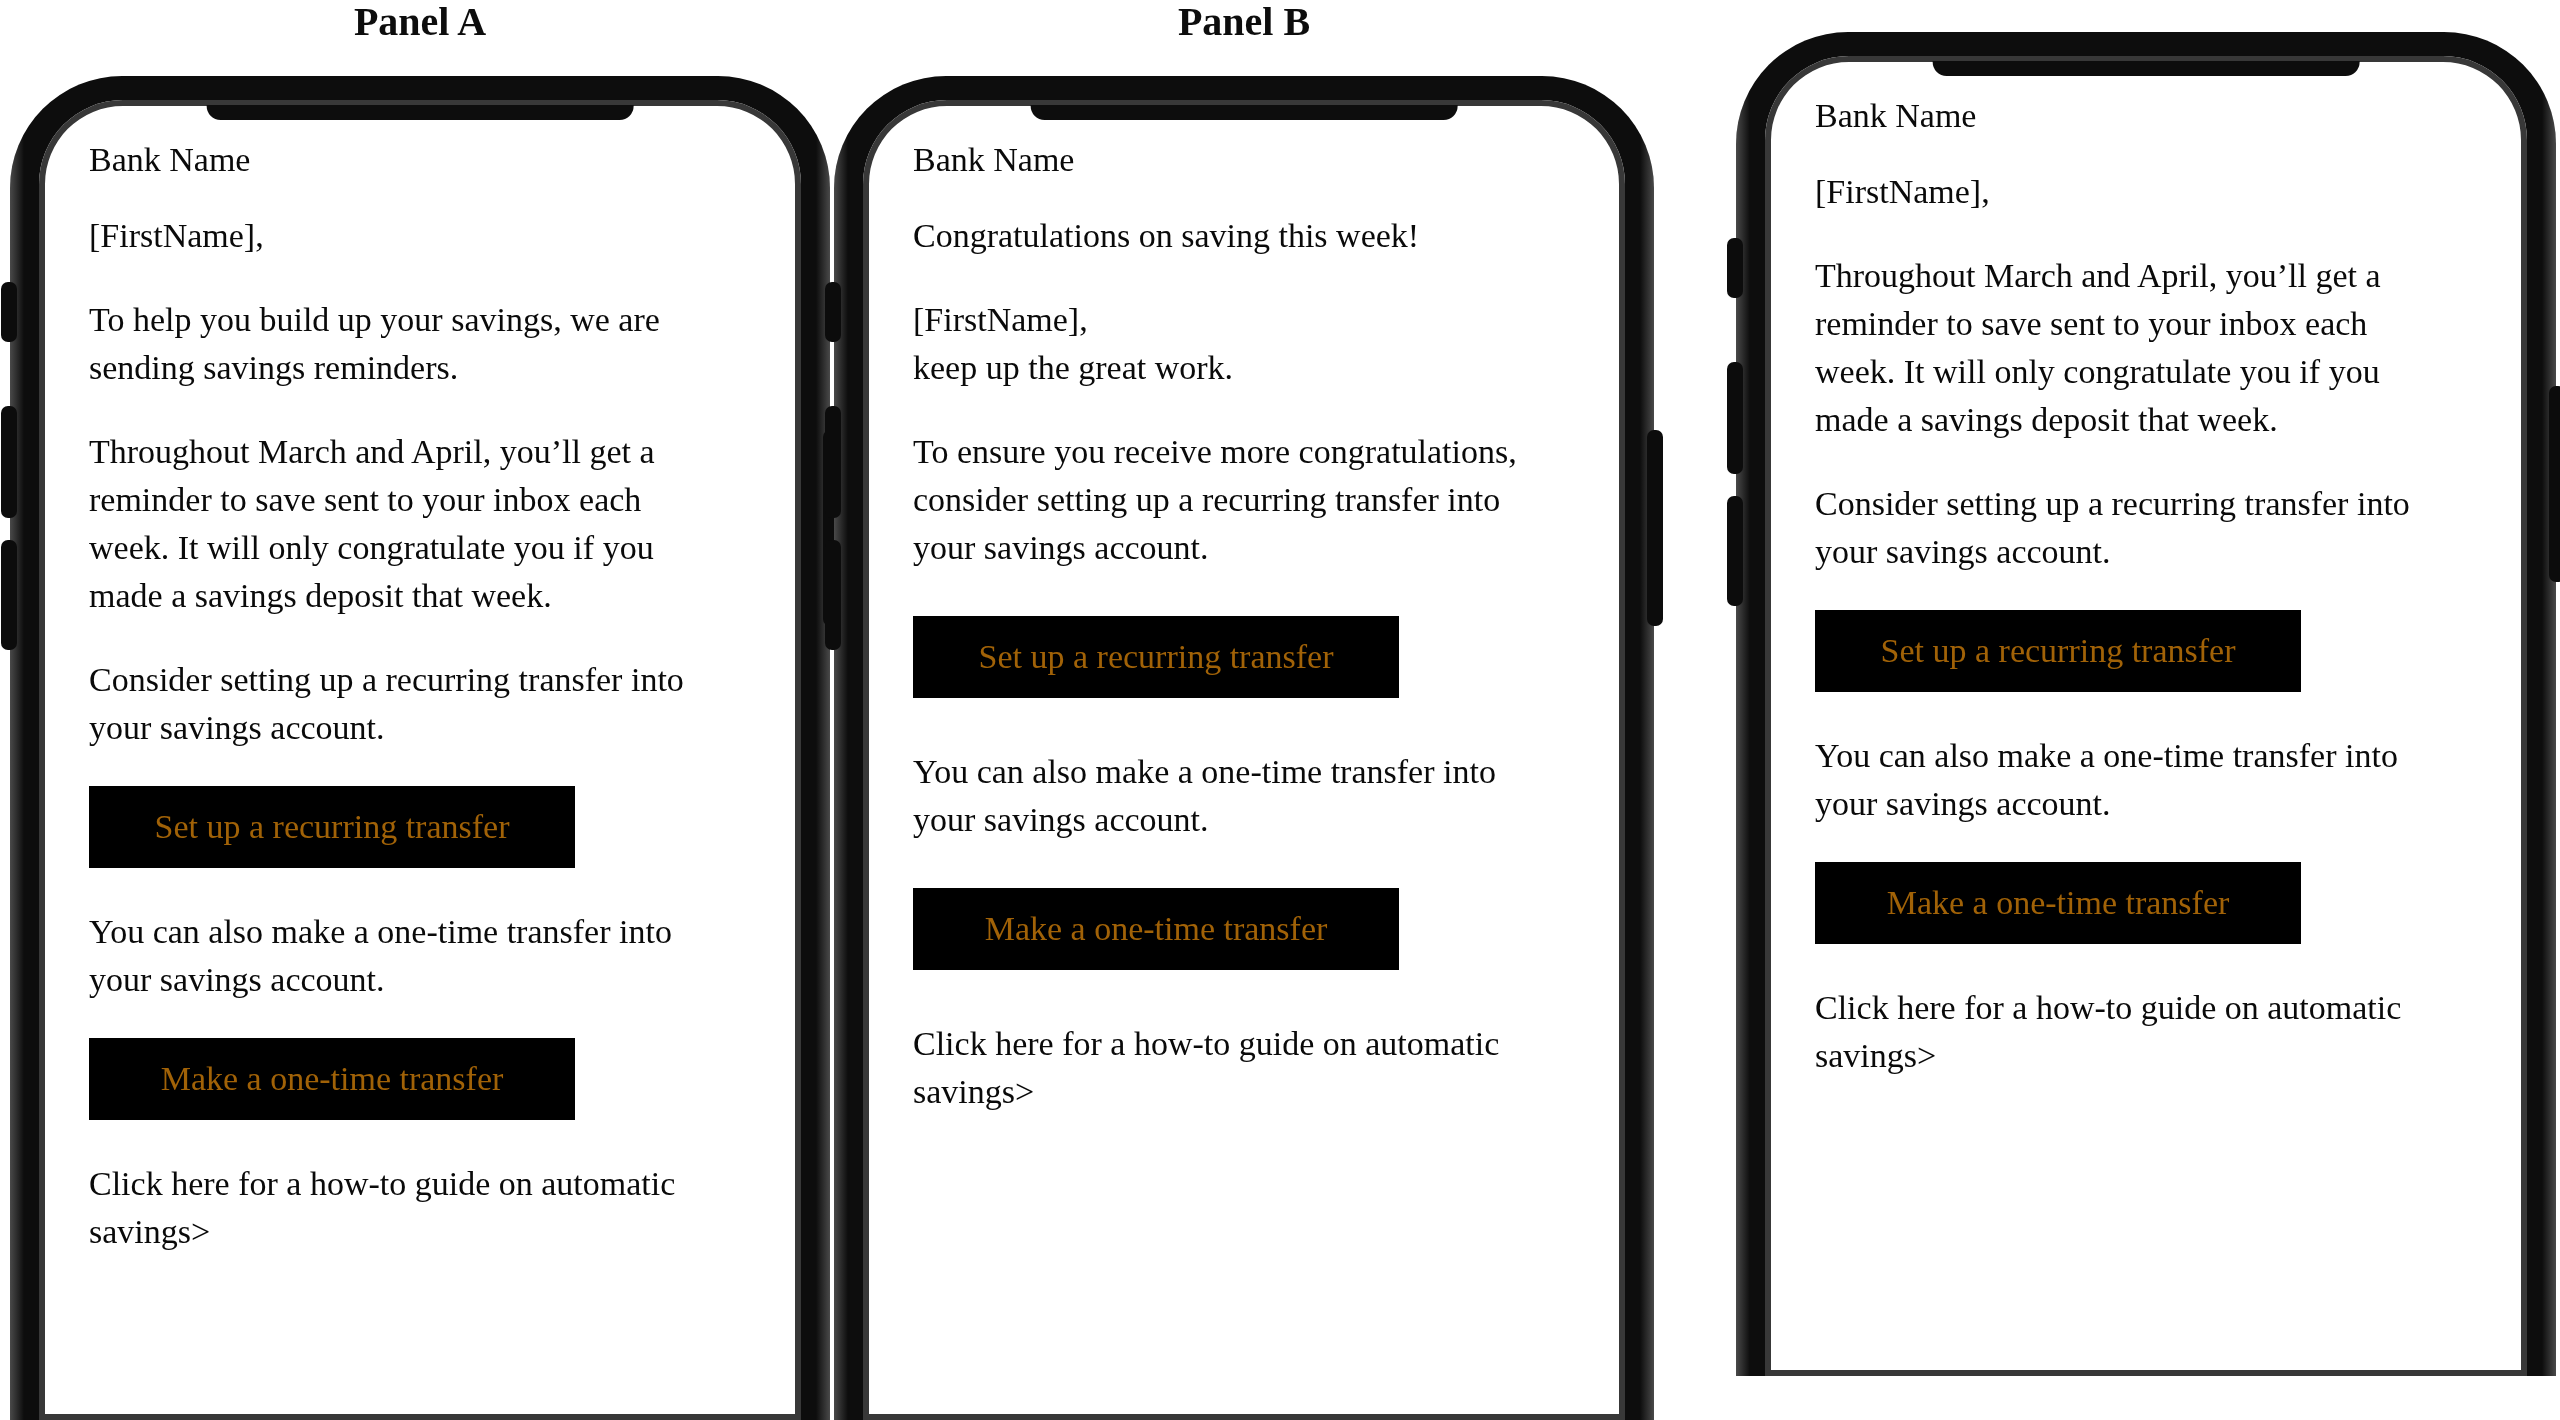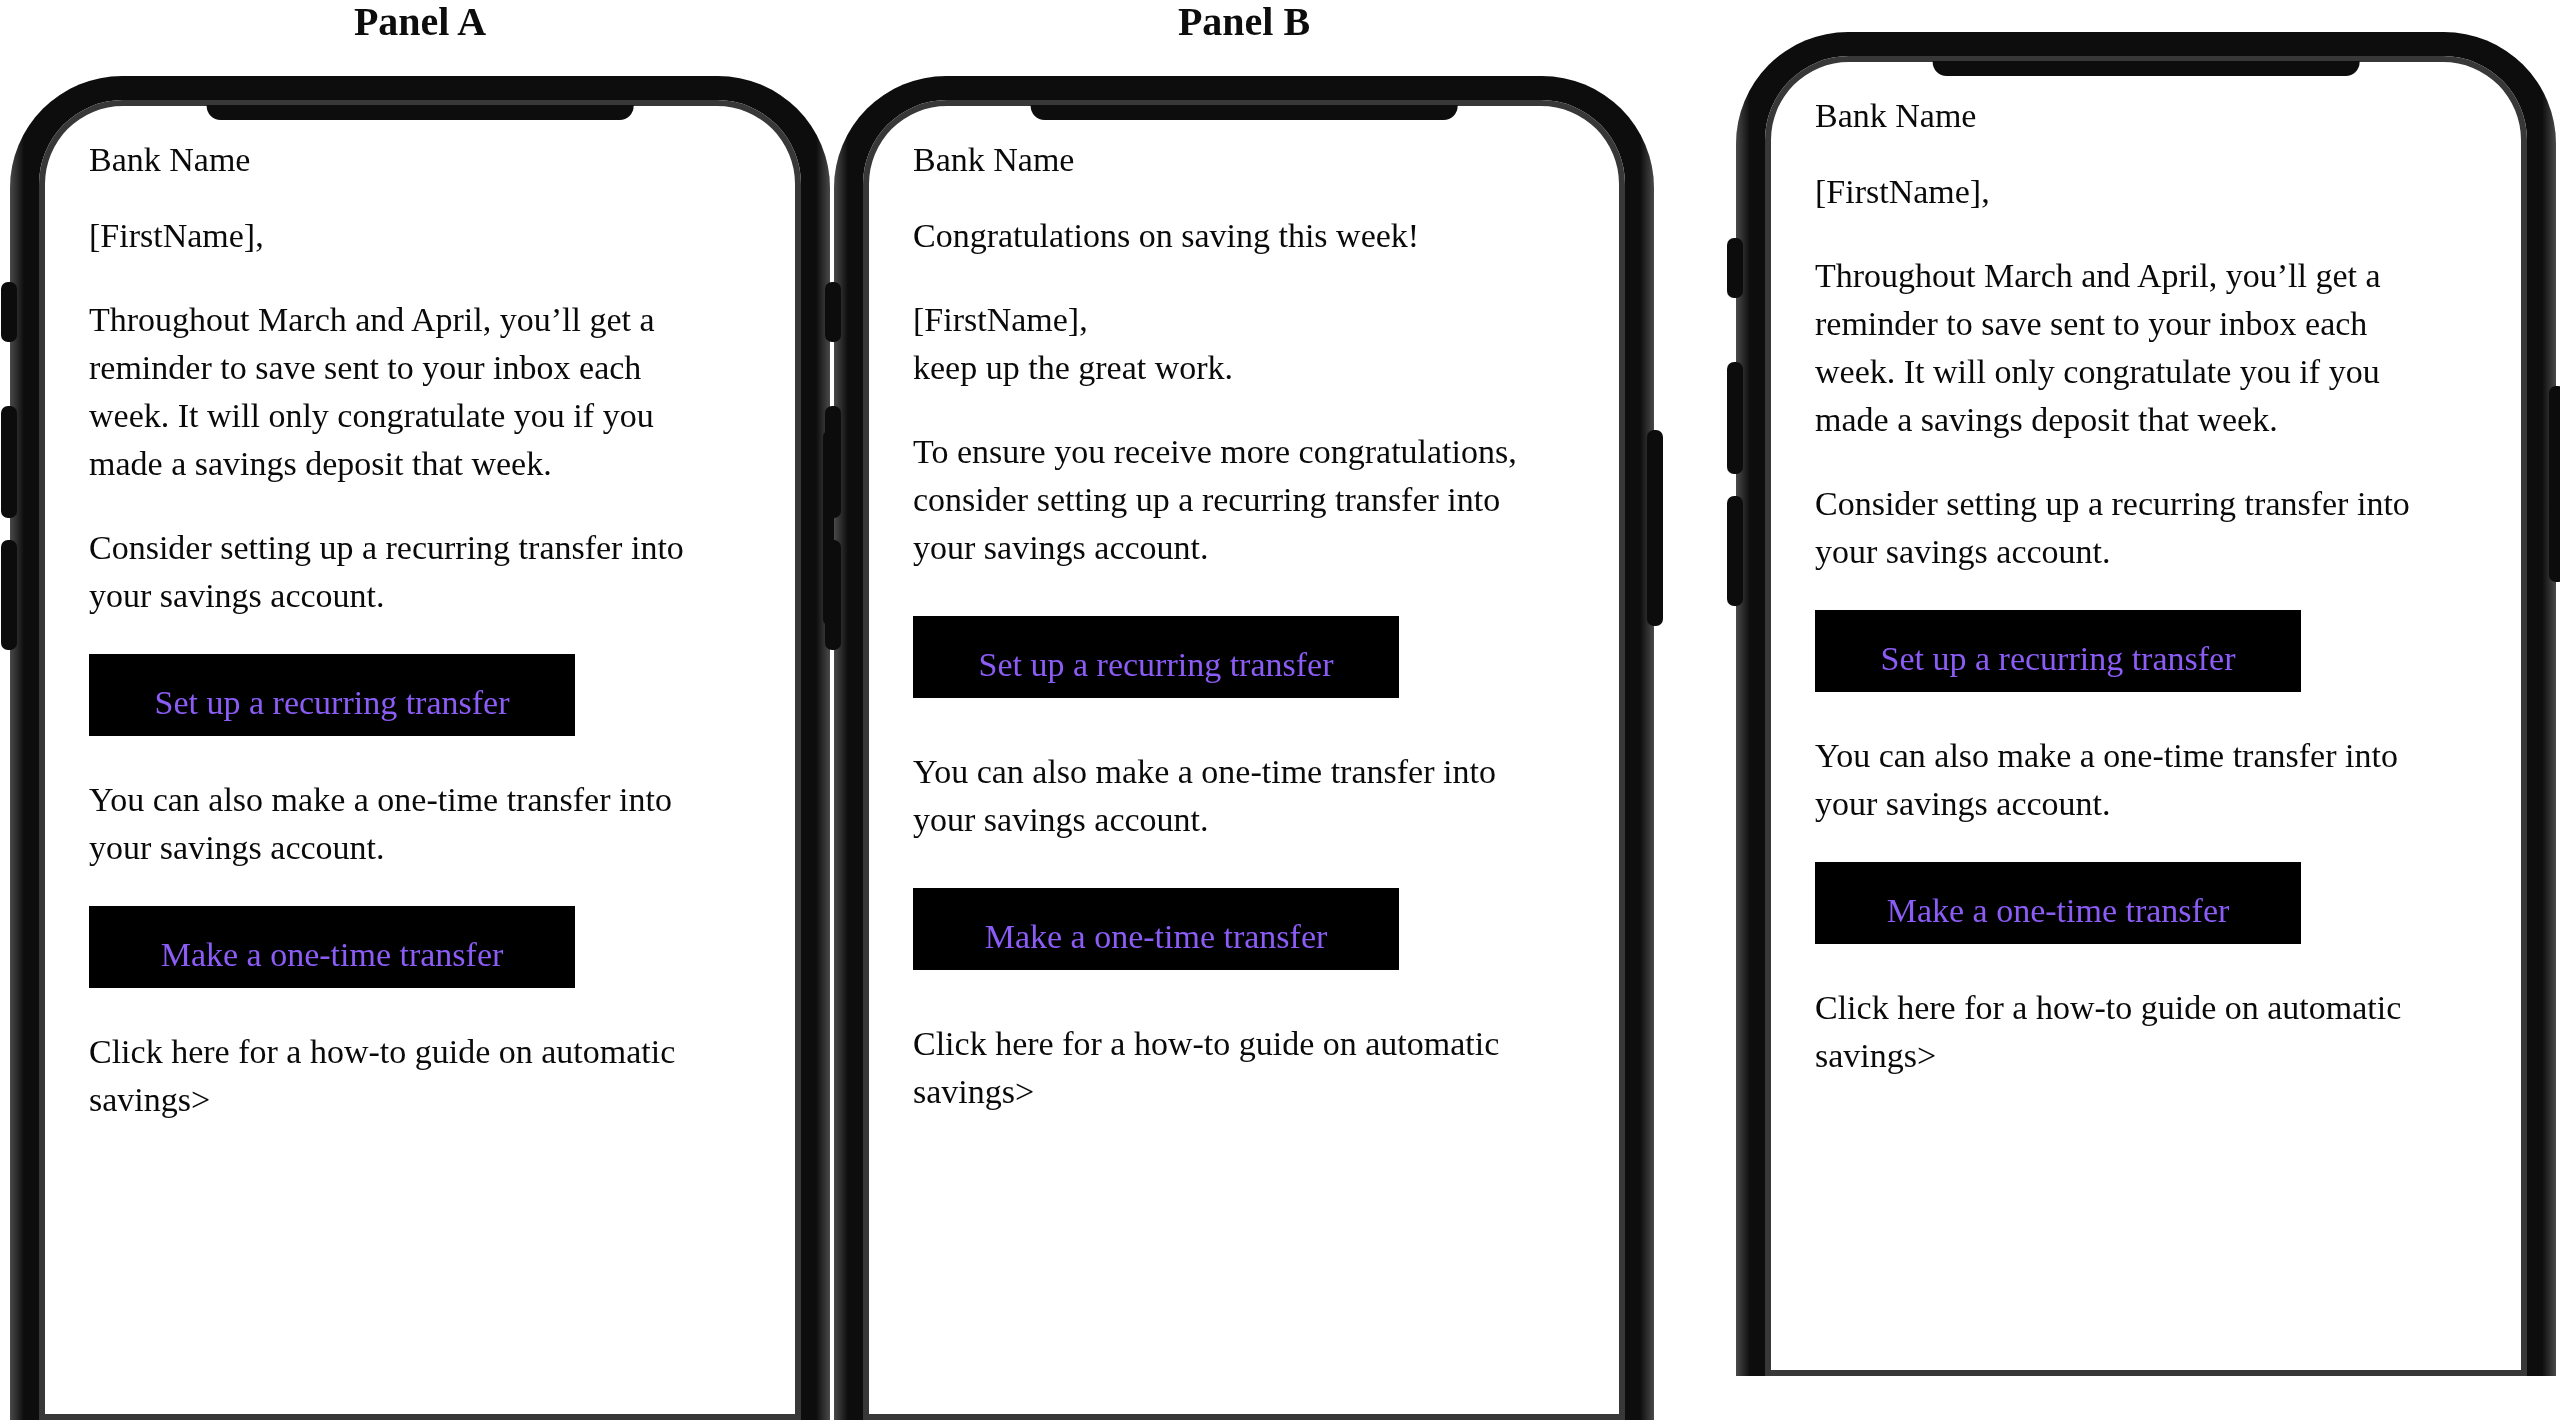--- a/index.html
+++ b/index.html
@@ -57,22 +57,22 @@
   .content > .block { margin-top:36px; }
   .content > .block:nth-child(1) { }
   .content > .block:nth-child(2) { margin-top:28px; }
   .content > .btn-block { margin-top:34px; }
   .content > .btn-block + .block { margin-top:40px; }
   
   .p-b .content > .btn-block { margin-top:44px; }
   .p-b .content > .btn-block + .block { margin-top:50px; }
 
   .cta {
-    display:block; width:486px; height:82px; padding:8px; margin:0;
-    background:#000000; color:#8b5cf6; border:none;
+    display:block; width:486px; height:82px; padding:0; margin:0;
+    background:#000000; color:#a16207; border:none;
     font-family:"Liberation Serif", serif; font-size:34px; line-height:82px;
     text-align:center; cursor:pointer;
   }
 </style>
 </head>
 <body>
 
 <div class="figure">
 
   <section class="panel p-a">
@@ -85,20 +85,24 @@
       <div class="screen">
         <div class="notch"></div>
         <div class="content">
             <div class="block text-block">
               <div class="line">Bank Name</div>
             </div>
             <div class="block text-block">
               <div class="line">[FirstName],</div>
             </div>
             <div class="block text-block">
+              <div class="line">To help you build up your savings, we are</div>
+              <div class="line">sending savings reminders.</div>
+            </div>
+            <div class="block text-block">
               <div class="line">Throughout March and April, you’ll get a</div>
               <div class="line">reminder to save sent to your inbox each</div>
               <div class="line">week. It will only congratulate you if you</div>
               <div class="line">made a savings deposit that week.</div>
             </div>
             <div class="block text-block">
               <div class="line">Consider setting up a recurring transfer into</div>
               <div class="line">your savings account.</div>
             </div>
             <div class="block btn-block">

